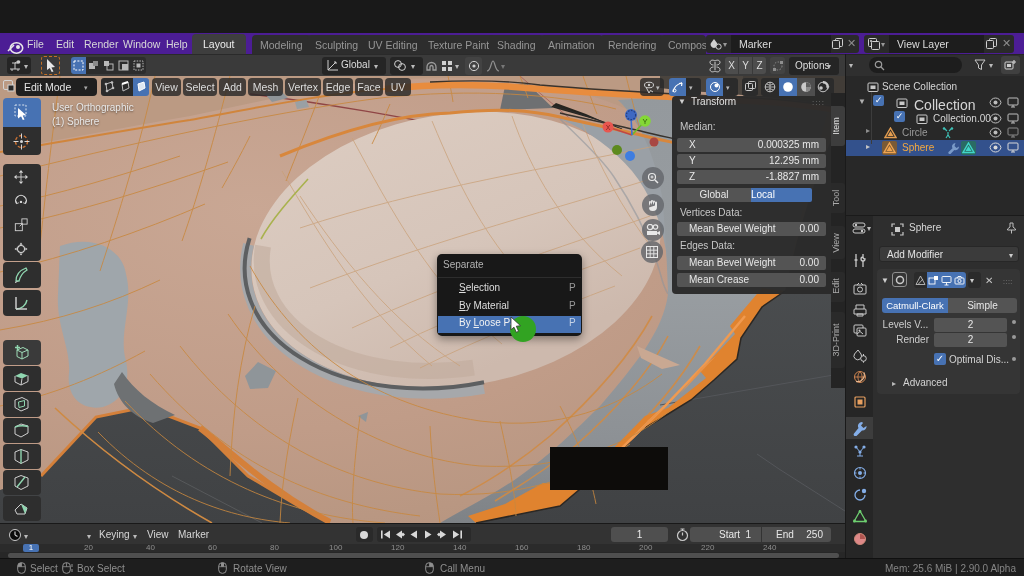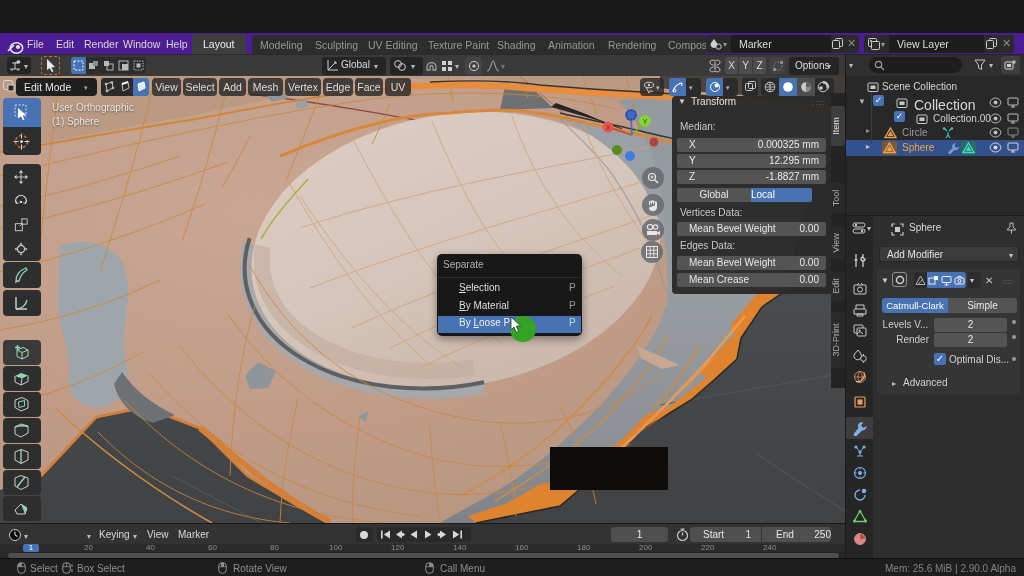--- a/index.html
+++ b/index.html
@@ -789,22 +789,22 @@
           <path d="M59,2.5 L61,4.5 L59,6.5 L57,4.5 Z"></path>
     <path d="M73,0.5 L79.2,4.5 L73,8.5 Z"></path>
           <rect x="80.4" y="0.5" width="1.6" height="8"></rect>
     </g>
   </svg>
   <div class="abs" style="left:611px;top:3px;width:57px;height:15px;background:#4f4f4f;border-radius:3px;color:#efefef;font-size:10px;text-align:center;line-height:15px">1</div>
   <svg class="abs" style="left:676px;top:4px" width="13" height="14" viewBox="0 0 13 14">
         <circle cx="6.5" cy="7.5" r="5" fill="none" stroke="#c9c9c9" stroke-width="1.2"></circle>
         <path d="M6.5,7.5 L6.5,4.5 M4.5,1 h4 M6.5,1 v1.5" stroke="#c9c9c9" stroke-width="1.2"></path>
       </svg>
-  <div class="abs" style="left:690px;top:3px;width:71px;height:15px;background:#4f4f4f;border-radius:3px 0 0 3px;color:#e8e8e8;font-size:10px;line-height:15px"><span style="margin-left:13px">Start</span><span style="float:right;margin-right:10px">1</span></div>
-  <div class="abs" style="left:762px;top:3px;width:69px;height:15px;background:#4f4f4f;border-radius:0 3px 3px 0;color:#e8e8e8;font-size:10px;line-height:15px"><span style="margin-left:14px">End</span><span style="float:right;">250</span></div>
+  <div class="abs" style="left:690px;top:3px;width:71px;height:15px;background:#4f4f4f;border-radius:3px 0 0 3px;color:#e8e8e8;font-size:10px;line-height:15px"><span style="margin-left:29px">Start</span><span style="float:right;margin-right:10px">1</span></div>
+  <div class="abs" style="left:762px;top:3px;width:69px;height:15px;background:#4f4f4f;border-radius:0 3px 3px 0;color:#e8e8e8;font-size:10px;line-height:15px"><span style="margin-left:14px">End</span><span style="float:right;margin-right:8px">250</span></div>
 
   <div class="abs" style="left:0;top:20px;width:845px;height:8px;background:#2b2b2b"></div>
   <div class="abs" style="left:23px;top:20px;width:16px;height:8px;background:#4772b3;border-radius:2px;color:#fff;font-size:8px;text-align:center;line-height:8px">1</div>
   <div class="abs" style="top:20px;left:0;width:845px;height:8px;color:#8e8e8e;font-size:8px;line-height:8px">
     <span class="abs" style="left:84px">20</span>
         <span class="abs" style="left:146px">40</span>
         <span class="abs" style="left:208px">60</span>
         <span class="abs" style="left:270px">80</span>
         <span class="abs" style="left:329px">100</span>
         <span class="abs" style="left:391px">120</span>

